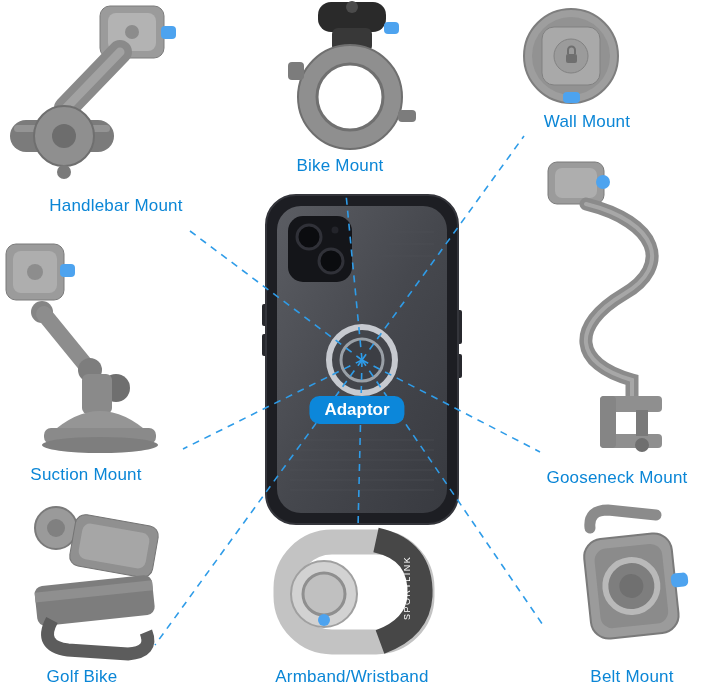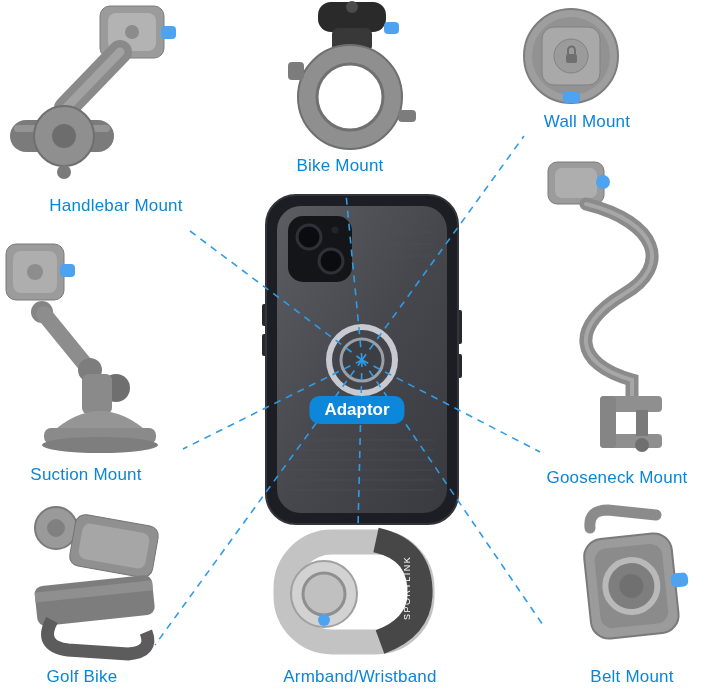--- a/index.html
+++ b/index.html
@@ -206,18 +206,18 @@
       </g>
     </svg>
   </div>
 
   <div class="mount-label lbl" style="left:84px;top:196px;margin-left:32px;">Handlebar Mount</div>
   <div class="mount-label lbl" style="left:340px;top:156px;">Bike Mount</div>
   <div class="mount-label lbl" style="left:587px;top:112px;">Wall Mount</div>
   <div class="mount-label lbl" style="left:617px;top:468px;">Gooseneck Mount</div>
   <div class="mount-label lbl" style="left:86px;top:465px;">Suction Mount</div>
   <div class="mount-label lbl" style="left:82px;top:667px;">Golf Bike</div>
-  <div class="mount-label lbl" style="left:360px;top:667px;">Armband/Wristband</div>
+  <div class="mount-label lbl" style="left:352px;top:667px;">Armband/Wristband</div>
   <div class="mount-label lbl" style="left:632px;top:667px;">Belt Mount</div>
 
   <div class="pill-label lbl" style="left:357px;top:396px;">Adaptor</div>
 
 </div>
 
 </body></html>

